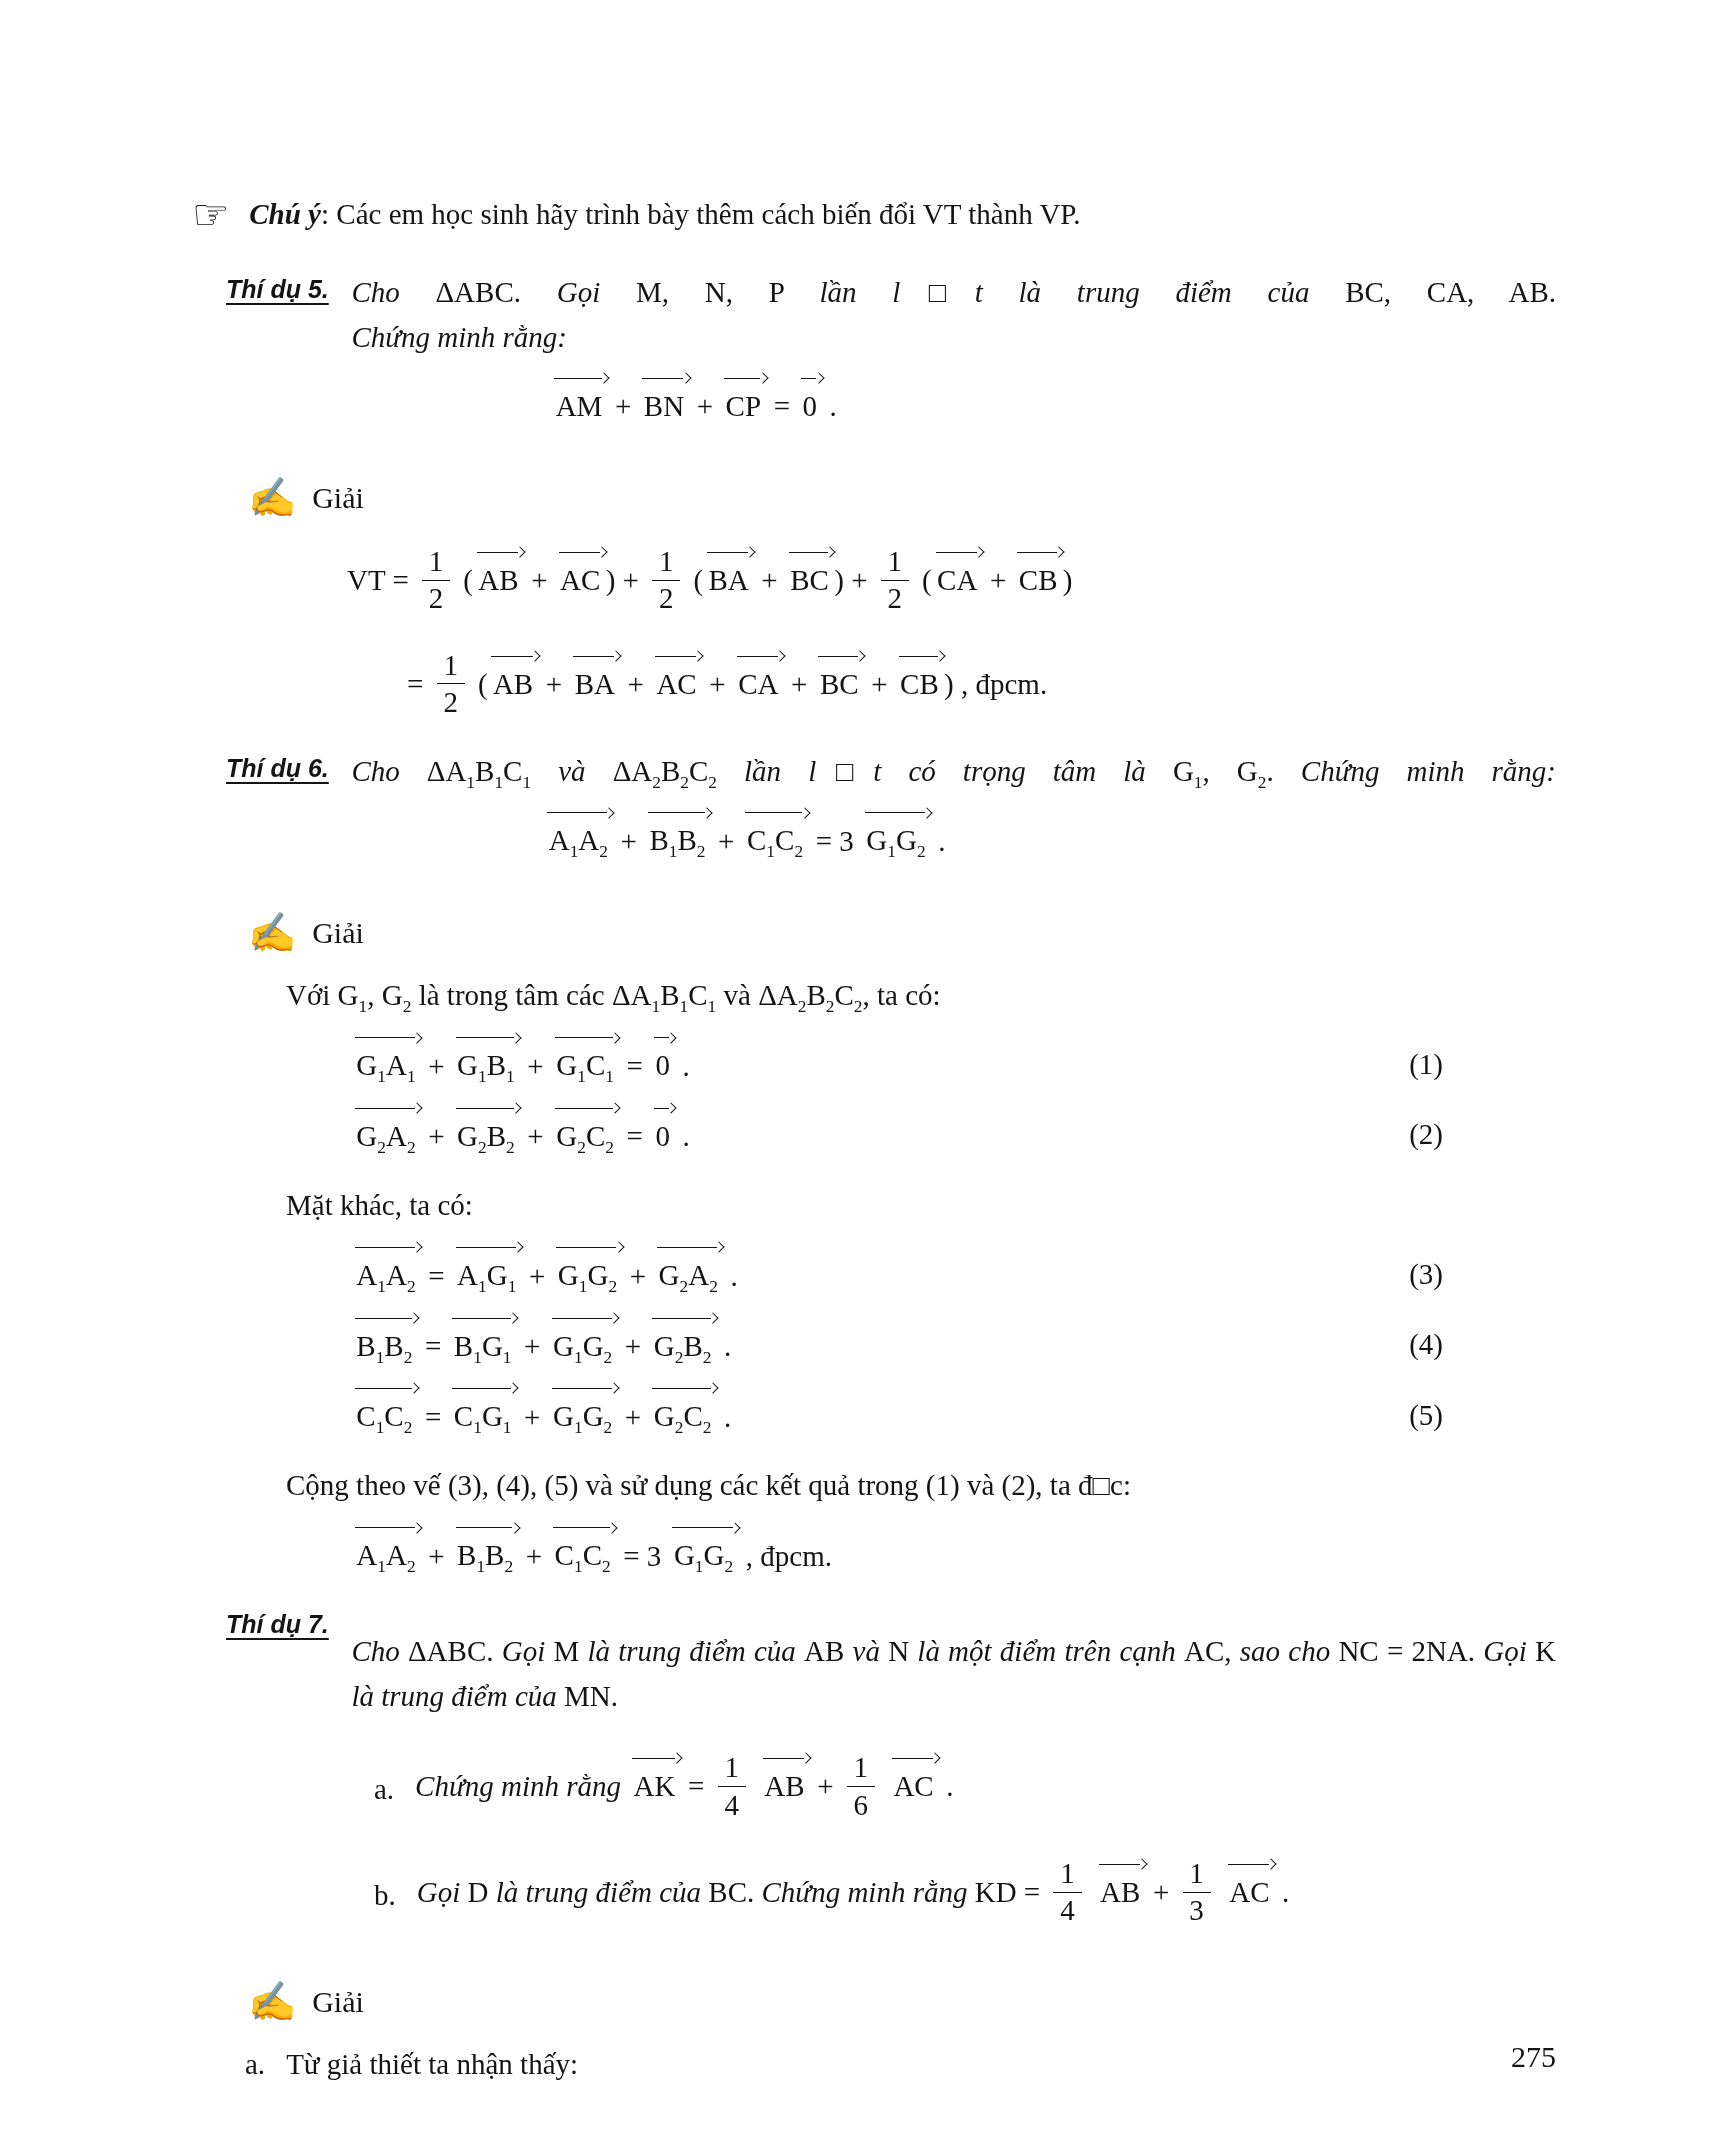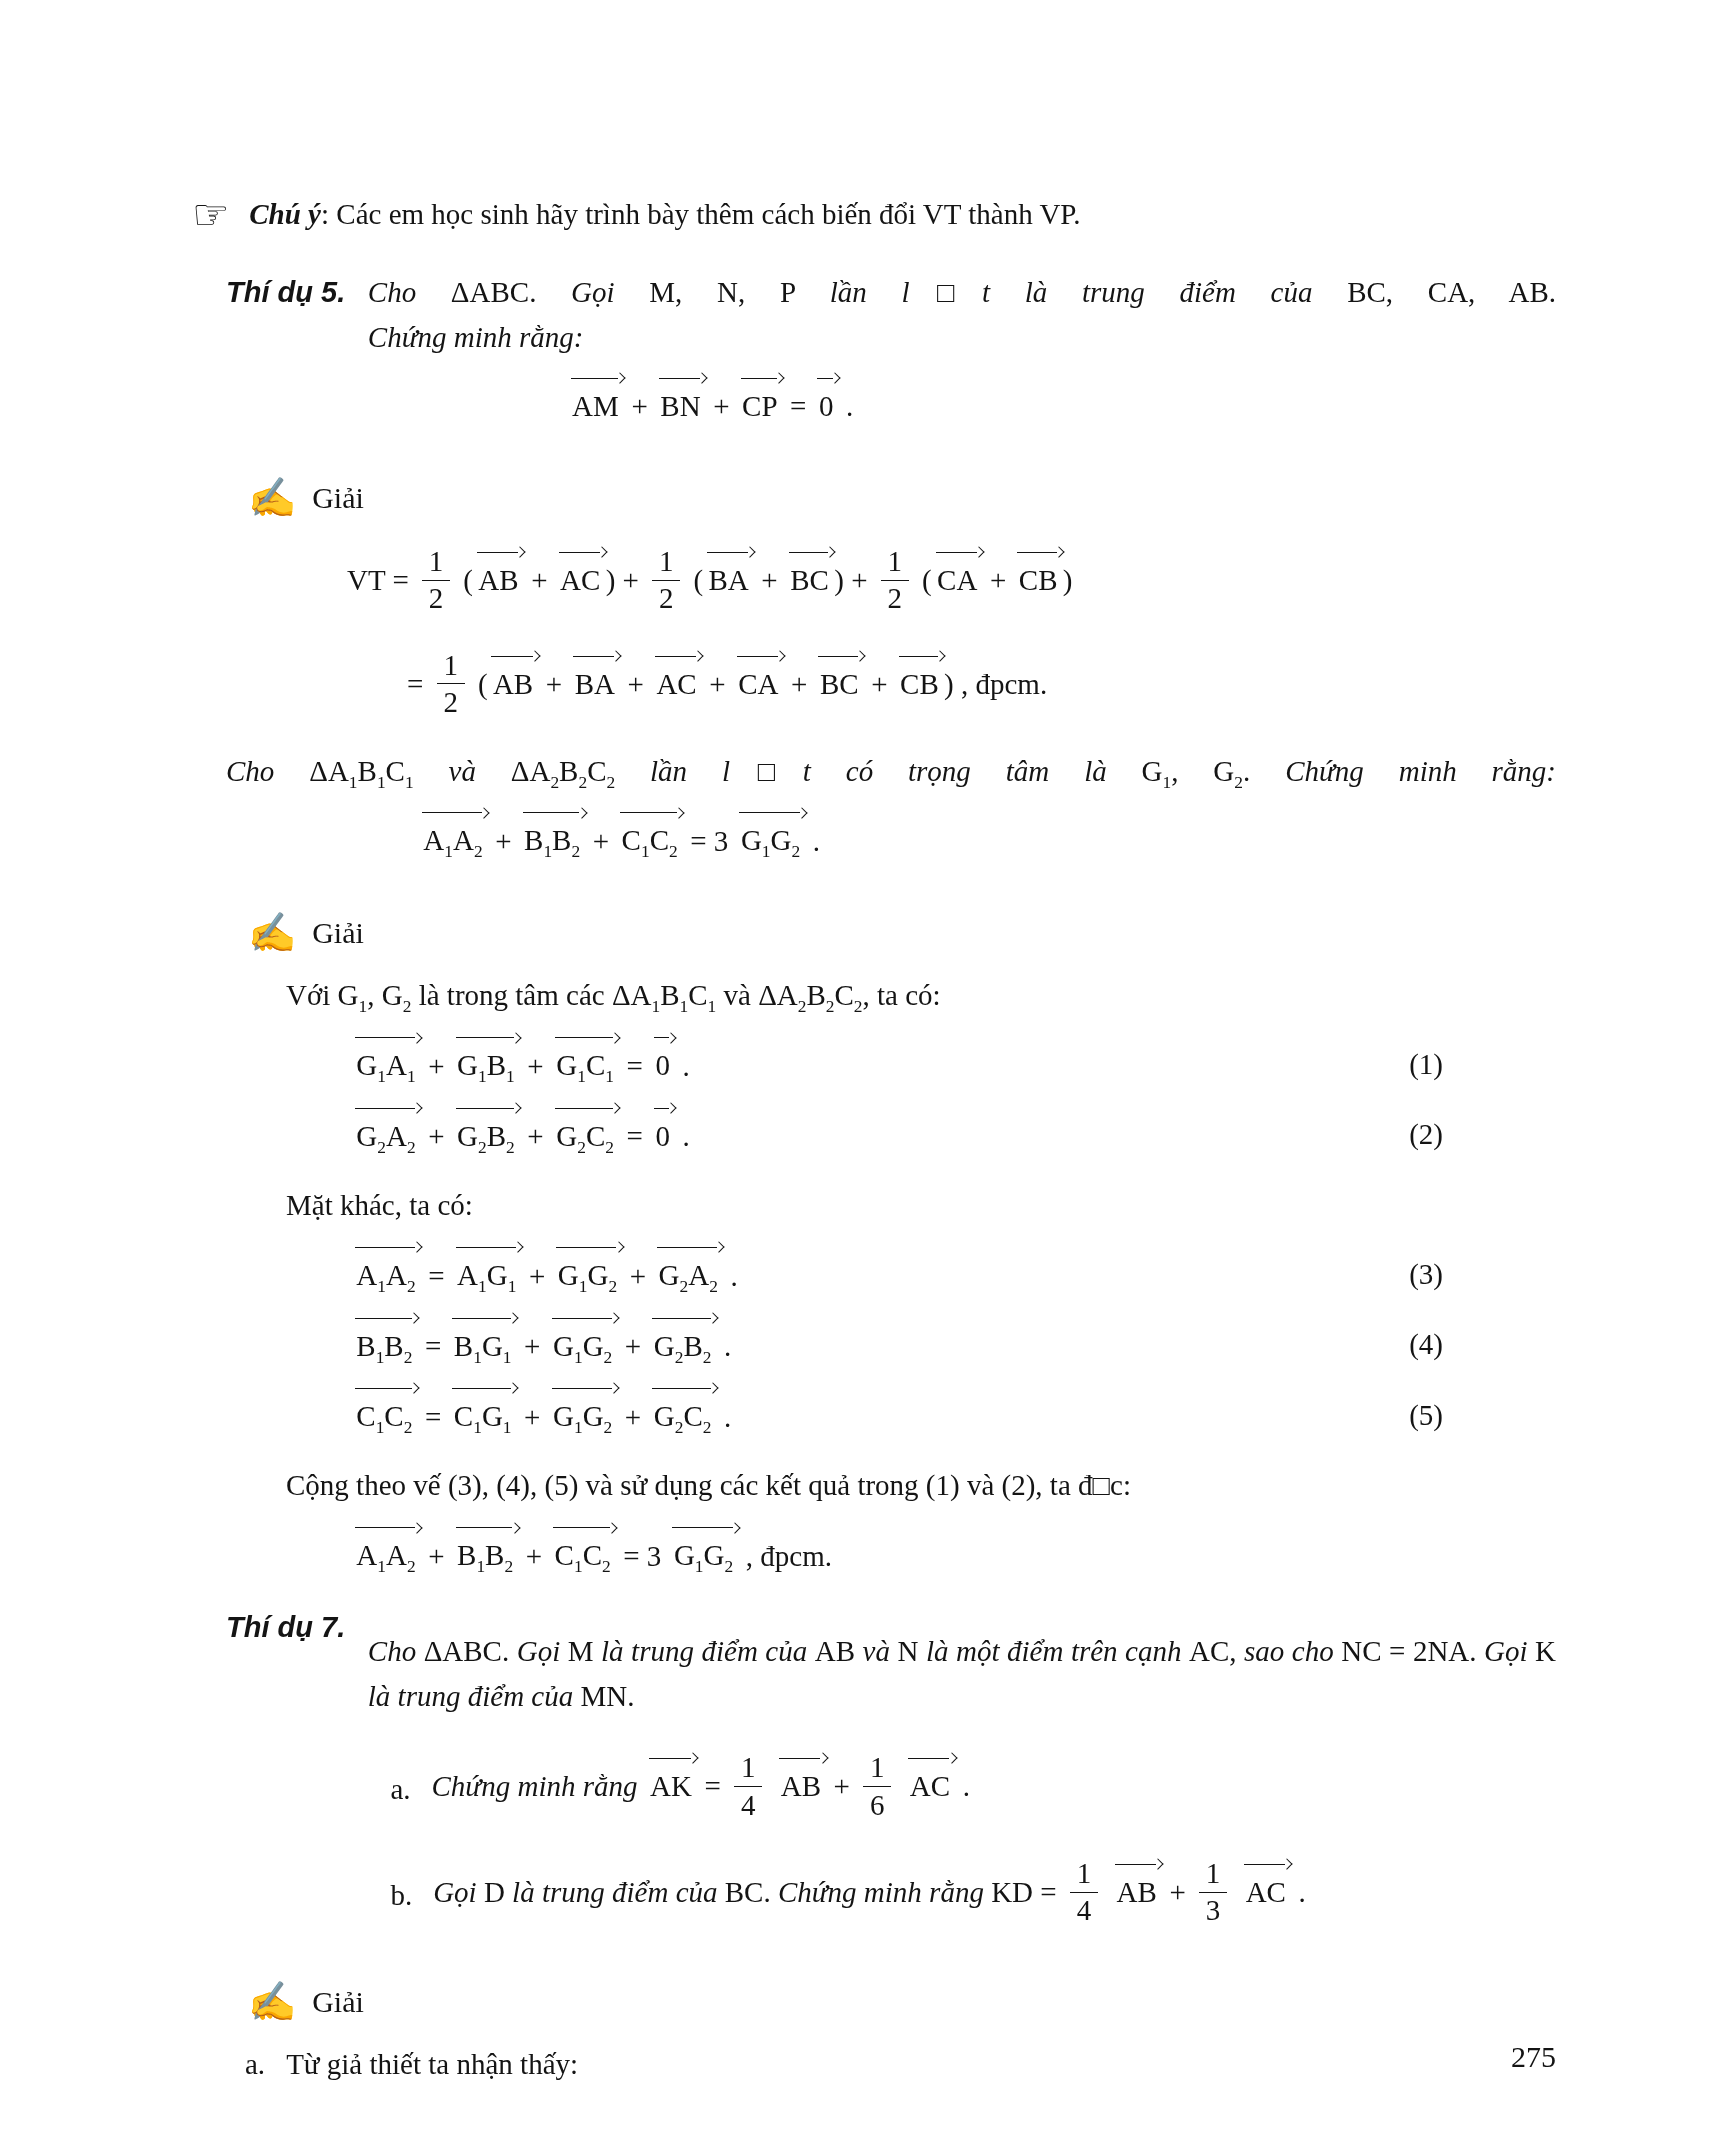--- a/index.html
+++ b/index.html
@@ -22,22 +22,22 @@
   .frac .num{display:block;border-bottom:1.9px solid #141414;padding:0 6.8px 1.5px 6.8px;line-height:1.15;}
   .frac .den{display:block;padding:1.5px 6.8px 0 6.8px;line-height:1.15;}
 
   .math{white-space:normal;}
   .eqline,.eqrow .math,.abline .math,.sysline .math{white-space:nowrap;}
 
   .note-row{margin-left:-34px;display:flex;align-items:baseline;gap:19.6px;margin-bottom:33px;}
   .hand{font-size:42px;line-height:1;position:relative;top:4.5px;}
 
   .example{display:flex;gap:22.6px;margin:27px 0 7.5px 0;}
-  .exlabel{font-family:"Liberation Sans",sans-serif;font-weight:bold;font-style:italic;font-size:29px;
-    text-decoration-thickness:2.3px;text-underline-offset:4.5px;white-space:nowrap;flex:0 0 auto;}
+  .exlabel{font-family:"Liberation Sans",sans-serif;font-weight:bold;font-style:italic;font-size:25px;
+    text-decoration:underline;text-decoration-thickness:2.3px;text-underline-offset:4.5px;white-space:nowrap;flex:0 0 auto;}
   .exbody{flex:1;}
   .jline{text-align:justify;text-align-last:justify;}
   .jpara{text-align:justify;margin-top:24px;}
 
   .eqcenter{margin:22.6px 0 13.6px 199px;}
   .eqcenter6{margin:22.6px 0 13.6px 192px;}
 
   .giai-row{display:flex;align-items:baseline;gap:15px;margin:33px 0 16.6px 22.6px;}
   .pen{font-size:39px;line-height:1;position:relative;top:3px;}
   .giai{font-size:30px;}
@@ -92,20 +92,21 @@
         </span><span> (</span><span class="vec">BA</span><span> + </span><span class="vec">BC</span><span>) + </span><span class="frac">
           <span class="num">1</span>
           <span class="den">2</span>
         </span><span> (</span><span class="vec">CA</span><span> + </span><span class="vec">CB</span><span>)</span></div>
     <div class="eqline eqline2 math"><span>= </span><span class="frac">
           <span class="num">1</span>
           <span class="den">2</span>
         </span><span> (</span><span class="vec">AB</span><span> + </span><span class="vec">BA</span><span> + </span><span class="vec">AC</span><span> + </span><span class="vec">CA</span><span> + </span><span class="vec">BC</span><span> + </span><span class="vec">CB</span><span>) , đpcm.</span></div>
 
     <div class="example">
+      <span class="exlabel">Thí dụ 6.</span>
       <div class="exbody">
         <div class="jline math"><span class="it">Cho </span><span>ΔA<sub>1</sub>B<sub>1</sub>C<sub>1</sub> </span><span class="it">và </span><span>ΔA<sub>2</sub>B<sub>2</sub>C<sub>2</sub> </span><span class="it">lần l□t có trọng tâm là </span><span>G<sub>1</sub>, G<sub>2</sub>. </span><span class="it">Chứng minh rằng:</span></div>
         <div class="eqcenter eqcenter6 math"><span class="vec">A<sub>1</sub>A<sub>2</sub></span><span> + </span><span class="vec">B<sub>1</sub>B<sub>2</sub></span><span> + </span><span class="vec">C<sub>1</sub>C<sub>2</sub></span><span> = 3 </span><span class="vec">G<sub>1</sub>G<sub>2</sub></span><span> .</span></div>
       </div>
     </div>
 
     <div class="giai-row">
       <span class="pen">✍</span>
       <span class="giai">Giải</span>
     </div>

